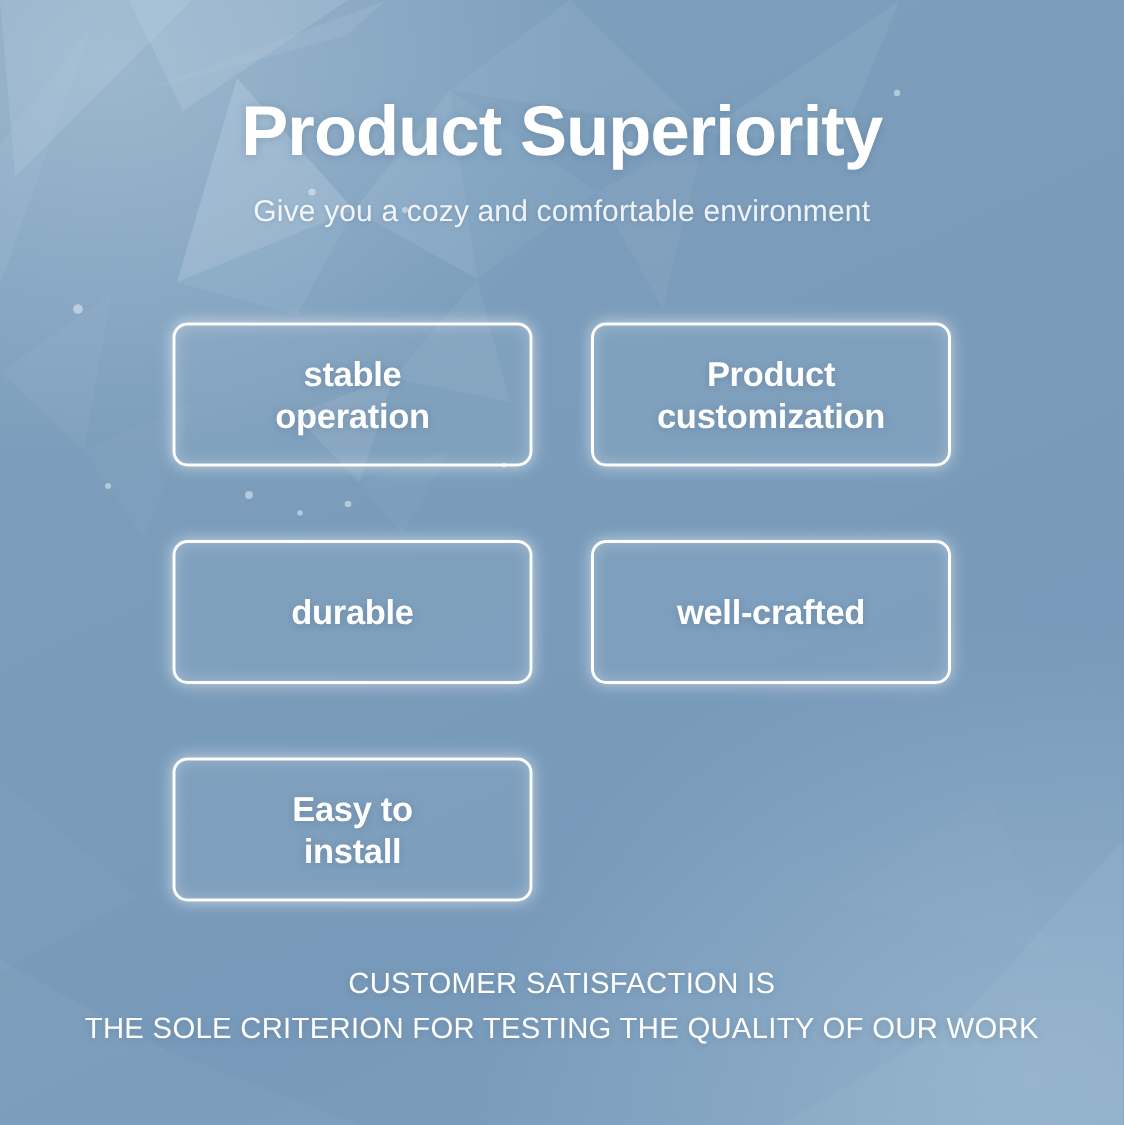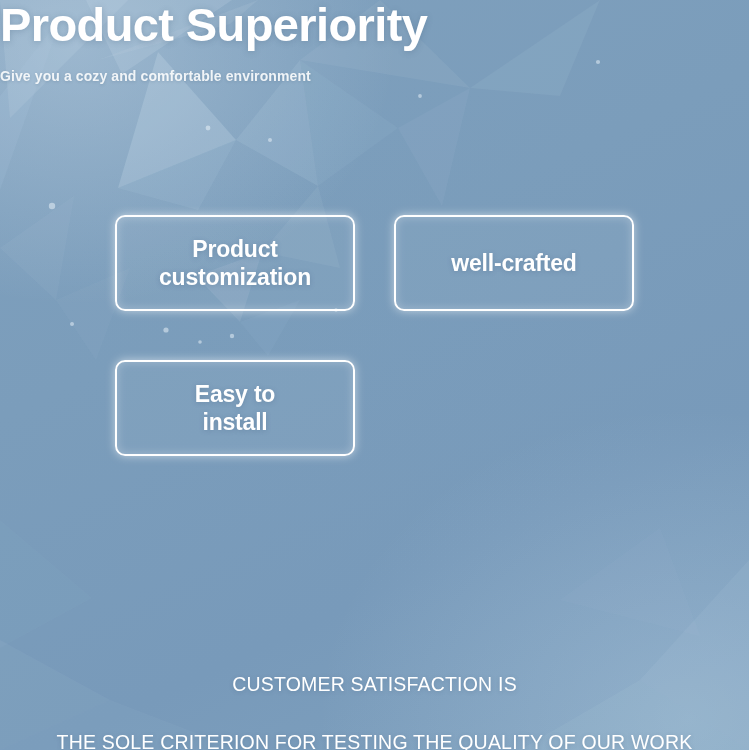--- a/index.html
+++ b/index.html
@@ -34,35 +34,36 @@
     height: 750px;
     pointer-events: none;
   }
 
   
   .header {
     position: absolute;
     top: 0;
     left: 0;
     right: 0;
-    text-align: left;
+    text-align: center;
+    padding-top: 62px;
   }
   .title {
     margin: 0;
     font-size: 47px;
     font-weight: bold;
     line-height: 1.05;
     color: #ffffff;
     letter-spacing: -0.6px;
     text-shadow: 0 1px 6px rgba(60,90,120,0.28);
   }
   .subtitle {
     margin: 19px 0 0 0;
-    font-size: 14px;
-    font-weight: bold;
+    font-size: 20px;
+    font-weight: normal;
     color: rgba(255,255,255,0.88);
     letter-spacing: 0.1px;
     text-shadow: 0 1px 3px rgba(60,90,120,0.22);
   }
 
   
   .cards {
     position: absolute;
     top: 215px;
     left: 115px;
@@ -103,21 +104,20 @@
     top: 641px;
     text-align: center;
   }
   .footer-line {
     font-size: 19.5px;
     font-weight: normal;
     line-height: 1.55;
     color: #ffffff;
     letter-spacing: 0.2px;
     text-shadow: 0 1px 4px rgba(60,90,120,0.26);
-    margin-top: 28px;
   }
 </style>
 </head>
 <body>
 
 <div id="poster">
 
   <svg id="bg-poly" viewBox="0 0 749 750" preserveAspectRatio="none" aria-hidden="true">
     <g opacity="0.55">
       <polygon points="0,0 128,0 10,118" fill="#cfe1ef" opacity="0.30"></polygon>
@@ -159,22 +159,29 @@
     </g>
   </svg>
 
   <div class="header">
     <h1 class="title">Product Superiority</h1>
     <p class="subtitle">Give you a cozy and comfortable environment</p>
   </div>
 
   <div class="cards">
     <div class="card">
+      <span class="card-label">stable
+operation</span>
+    </div>
+    <div class="card">
       <span class="card-label">Product
 customization</span>
+    </div>
+    <div class="card">
+      <span class="card-label">durable</span>
     </div>
     <div class="card">
       <span class="card-label">well-crafted</span>
     </div>
     <div class="card">
       <span class="card-label">Easy to
 install</span>
     </div>
   </div>
 

